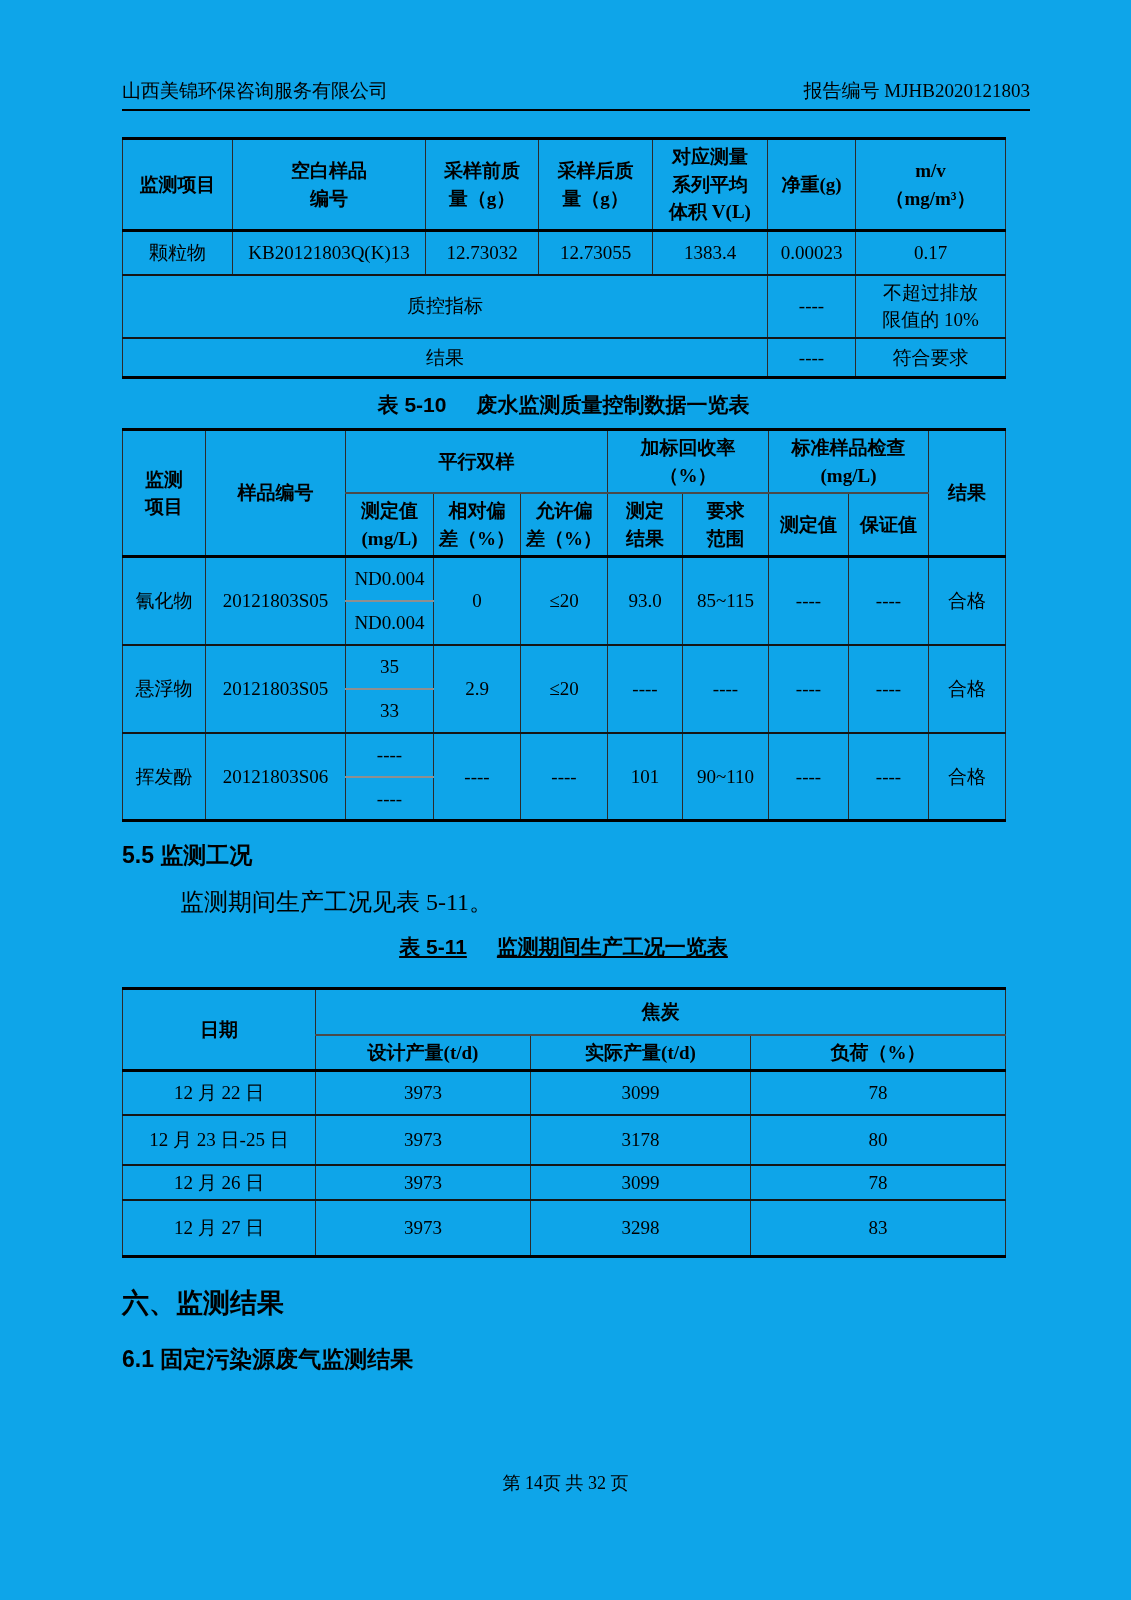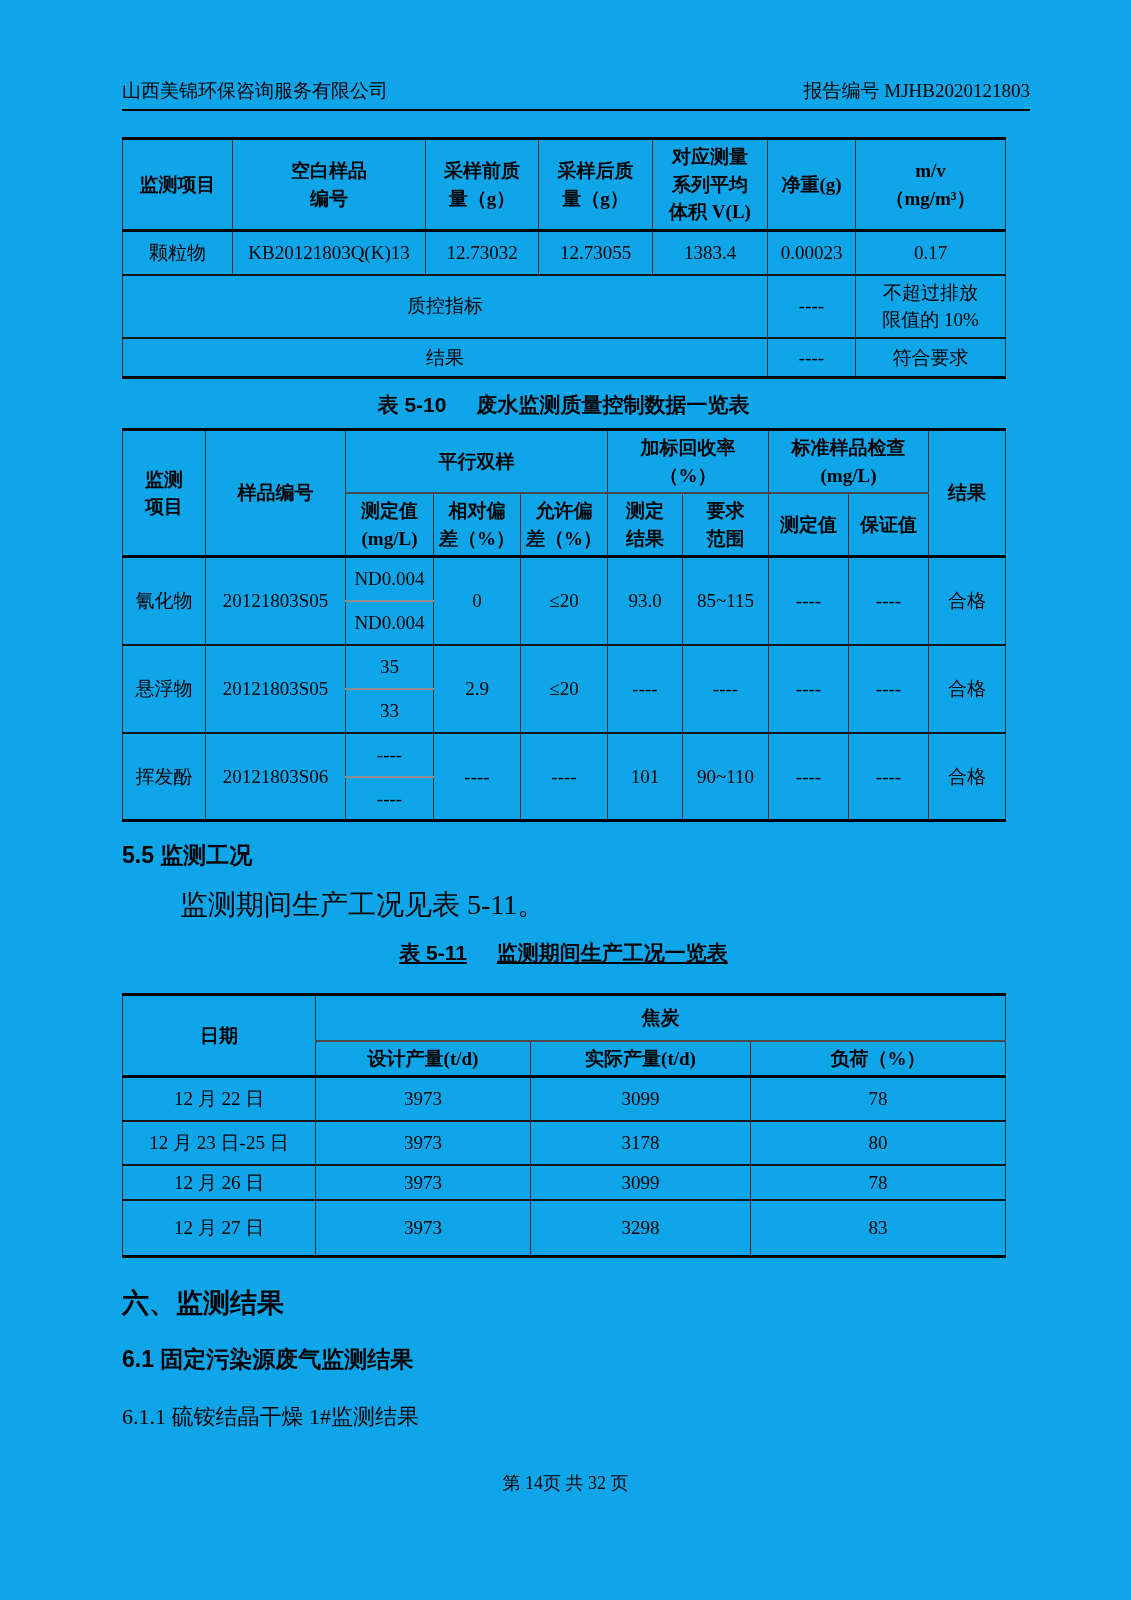--- a/index.html
+++ b/index.html
@@ -58,21 +58,21 @@
     font-weight:700; font-size:21px;
   }
   .caption .cap-no { margin-right:30px; }
   .h-55 {
     margin-top:18px;
     font-family:"Liberation Sans","DejaVu Sans",sans-serif;
     font-weight:700; font-size:23px;
   }
   .para {
     margin-top:15px;
-    font-size:28px;
+    font-size:24px;
     text-indent:58px;
     width:883px;
   }
   .h-6 {
     margin-top:27px;
     font-family:"Liberation Sans","DejaVu Sans",sans-serif;
     font-weight:700; font-size:27px;
   }
   .h-61 {
     margin-top:23px;
@@ -276,21 +276,21 @@
           <th>负荷（%）</th>
         </tr>
       </thead>
       <tbody>
         <tr style="height:44px;">
           <td>12 月 22 日</td>
           <td>3973</td>
           <td>3099</td>
           <td>78</td>
         </tr>
-        <tr style="height:44px;">
+        <tr style="height:50px;">
           <td>12 月 23 日-25 日</td>
           <td>3973</td>
           <td>3178</td>
           <td>80</td>
         </tr>
         <tr style="height:28px;">
           <td>12 月 26 日</td>
           <td>3973</td>
           <td>3099</td>
           <td>78</td>
@@ -299,18 +299,17 @@
           <td>12 月 27 日</td>
           <td>3973</td>
           <td>3298</td>
           <td>83</td>
         </tr>
       </tbody>
     </table>
 
     <div class="h-6">六、监测结果</div>
     <div class="h-61">6.1 固定污染源废气监测结果</div>
-    <div class="h-611">6.1.1  硫铵结晶干燥 1#监测结果</div>
 
   </div>
 
   <div class="doc-footer">第 14页 共 32 页</div>
 </div>
 
 </body></html>

